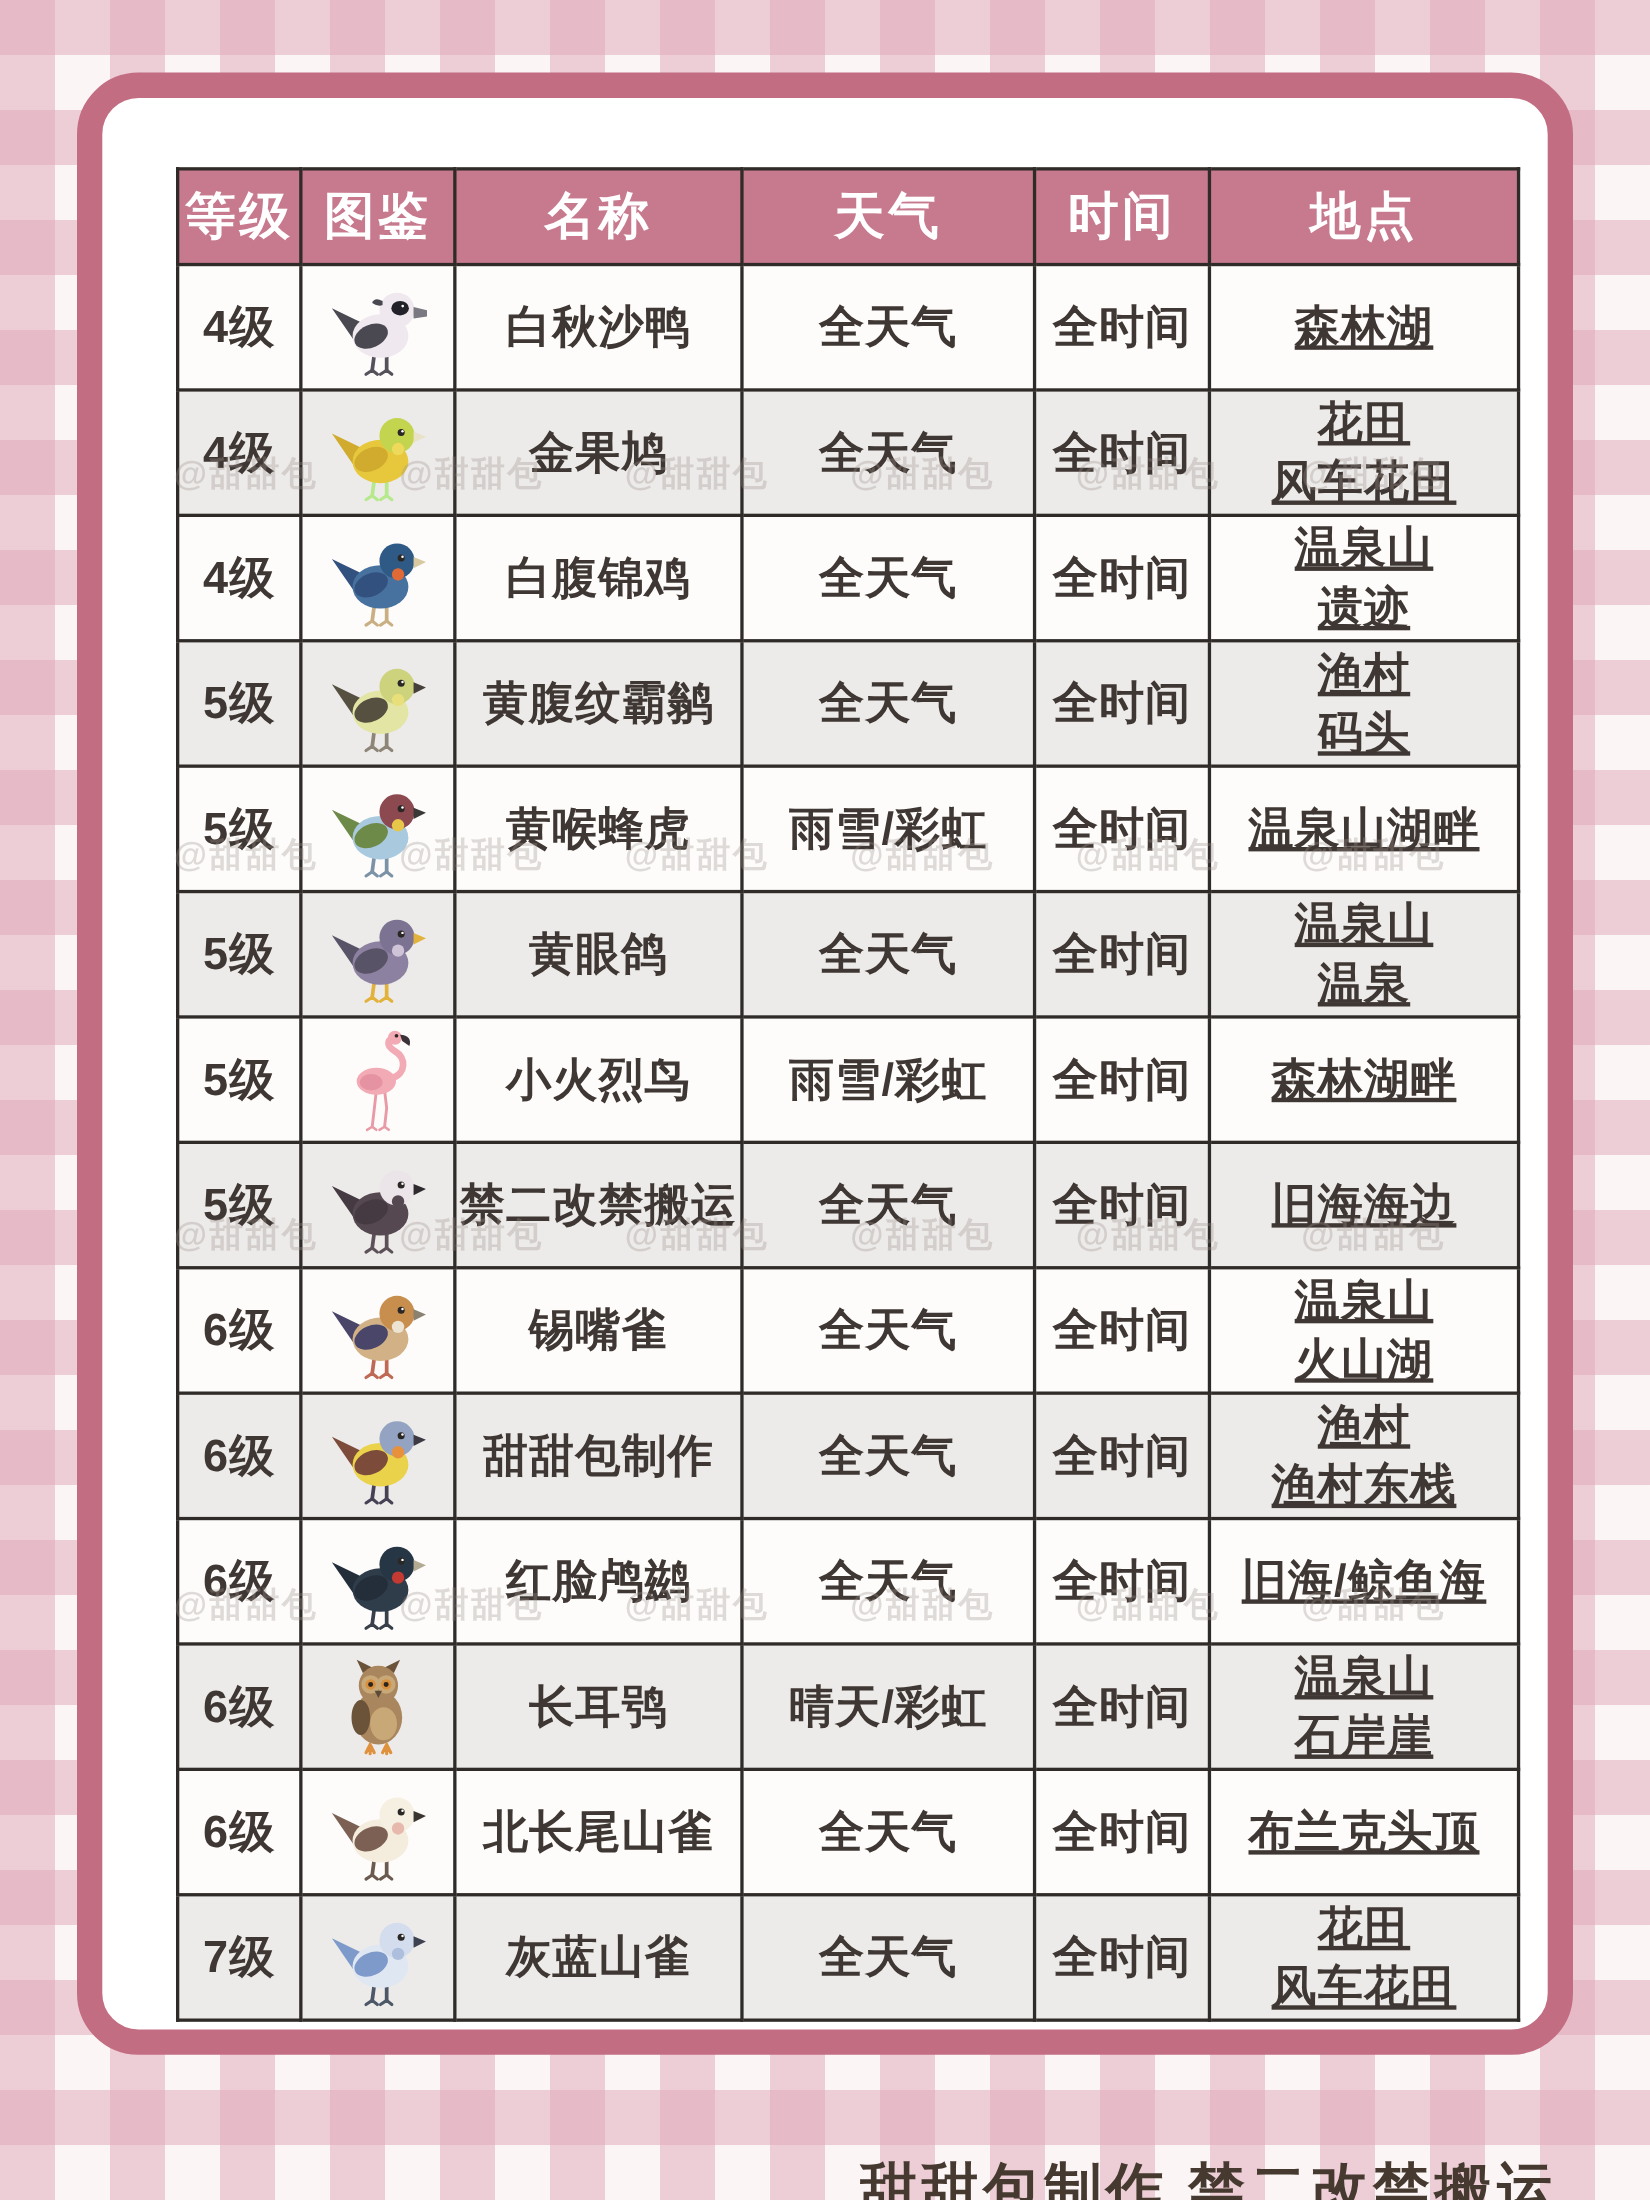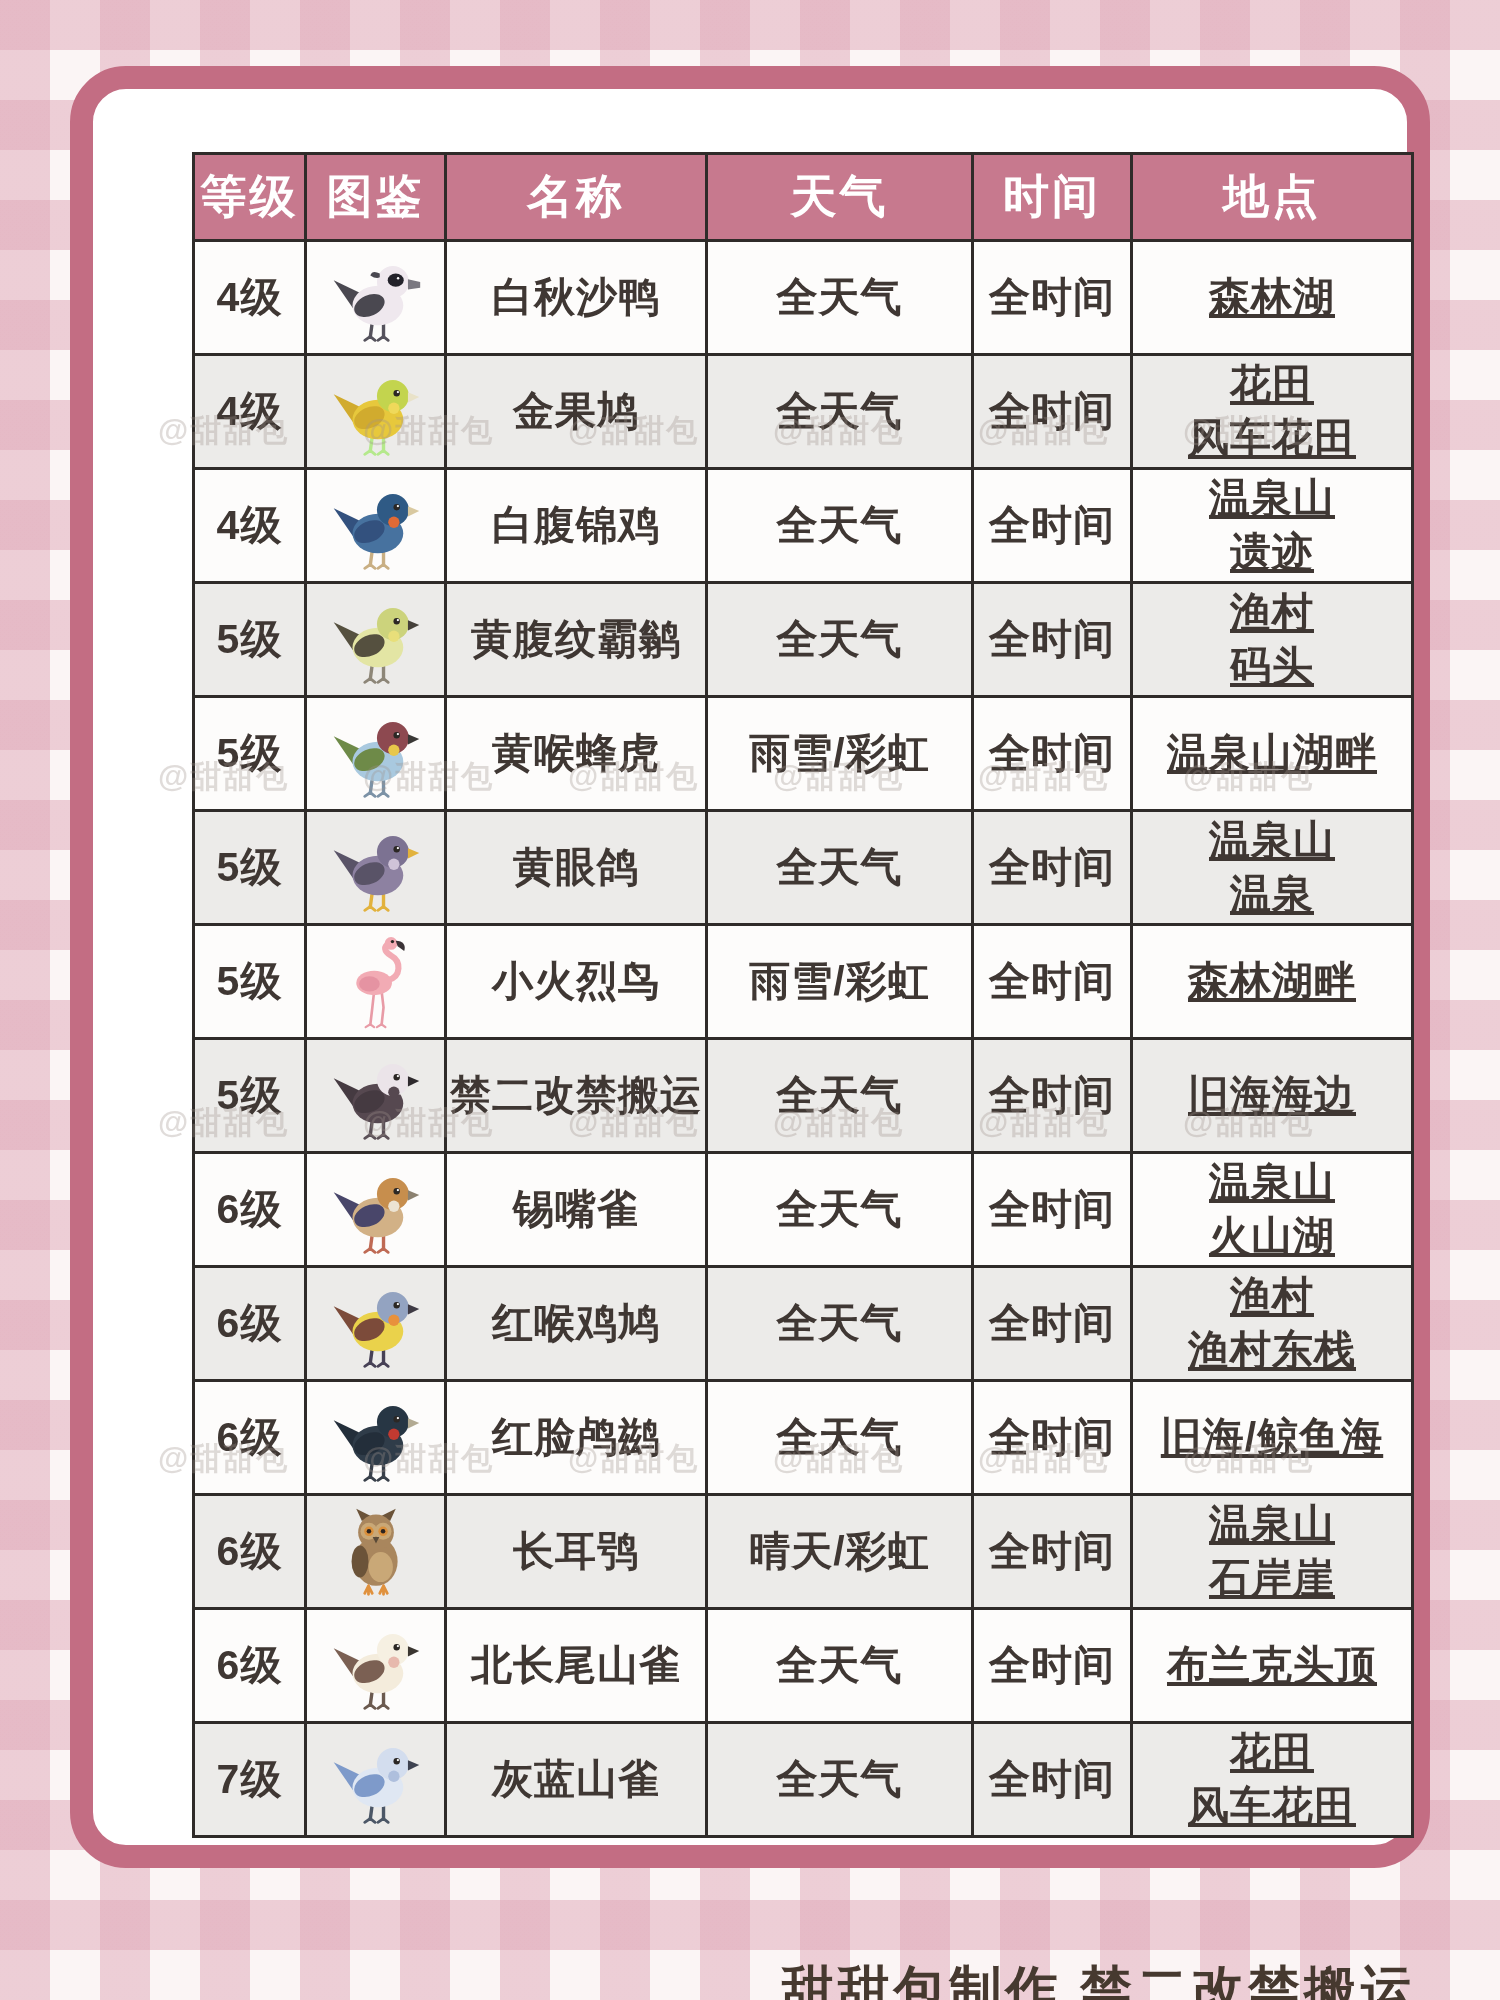--- a/index.html
+++ b/index.html
@@ -14,21 +14,20 @@
   }
   .card{
     position:absolute;left:70px;top:66px;width:1360px;height:1802px;
     background:#ffffff;border:23px solid var(--card-border,#c36d83);
     border-radius:56px;box-sizing:border-box;
   }
   table.bird-table{
     position:absolute;left:160px;top:152px;
     border-collapse:collapse;table-layout:fixed;
     background:#fff;
-    margin-left:32px;
   }
   table.bird-table th{
     background:var(--header-bg,#c7798e);color:var(--header-text,#fff);
     font-size:46px;font-weight:700;height:84px;letter-spacing:3px;
     border:3.5px solid var(--grid-line,#2f2b29);padding:0;
   }
   table.bird-table td{
     border:3.5px solid var(--grid-line,#2f2b29);
     height:111px;text-align:center;vertical-align:middle;
     font-size:41px;font-weight:700;color:var(--cell-text,#3f3733);
@@ -275,21 +274,21 @@
     <path d="M44,91 l-6,4 M44,91 l5,4 M58,91 l-6,4 M58,91 l5,4" stroke="#474156" stroke-width="3" stroke-linecap="round" fill="none"></path>
     <ellipse cx="52" cy="58" rx="27" ry="21" fill="#ead24b"></ellipse>
     <ellipse cx="43" cy="56" rx="17" ry="11" fill="#7c4b3a" transform="rotate(-24 43 56)"></ellipse>
     <circle cx="68" cy="33" r="17" fill="#93a3c1"></circle>
     <circle cx="69" cy="46" r="6" fill="#e8913c"></circle>
     <polygon points="84,29 96,34 84,40" fill="#3e3a44"></polygon>
     <circle cx="72" cy="30" r="3.4" fill="#2b2724"></circle>
     <circle cx="73.3" cy="28.8" r="1.2" fill="#ffffff"></circle>
   </svg>
           </td>
-          <td class="cell-name">红喉鸡鸠</td>
+          <td class="cell-name">甜甜包制作</td>
           <td class="cell-weather">全天气</td>
           <td class="cell-time">全时间</td>
           <td class="cell-location">渔村
 渔村东栈</td>
         </tr>
         <tr>
           <td class="cell-level">6级</td>
           <td class="cell-icon">
             <svg viewBox="0 0 100 100" width="94" height="94">
     <polygon points="5,31 36,46 27,63" fill="#232e3a"></polygon>

